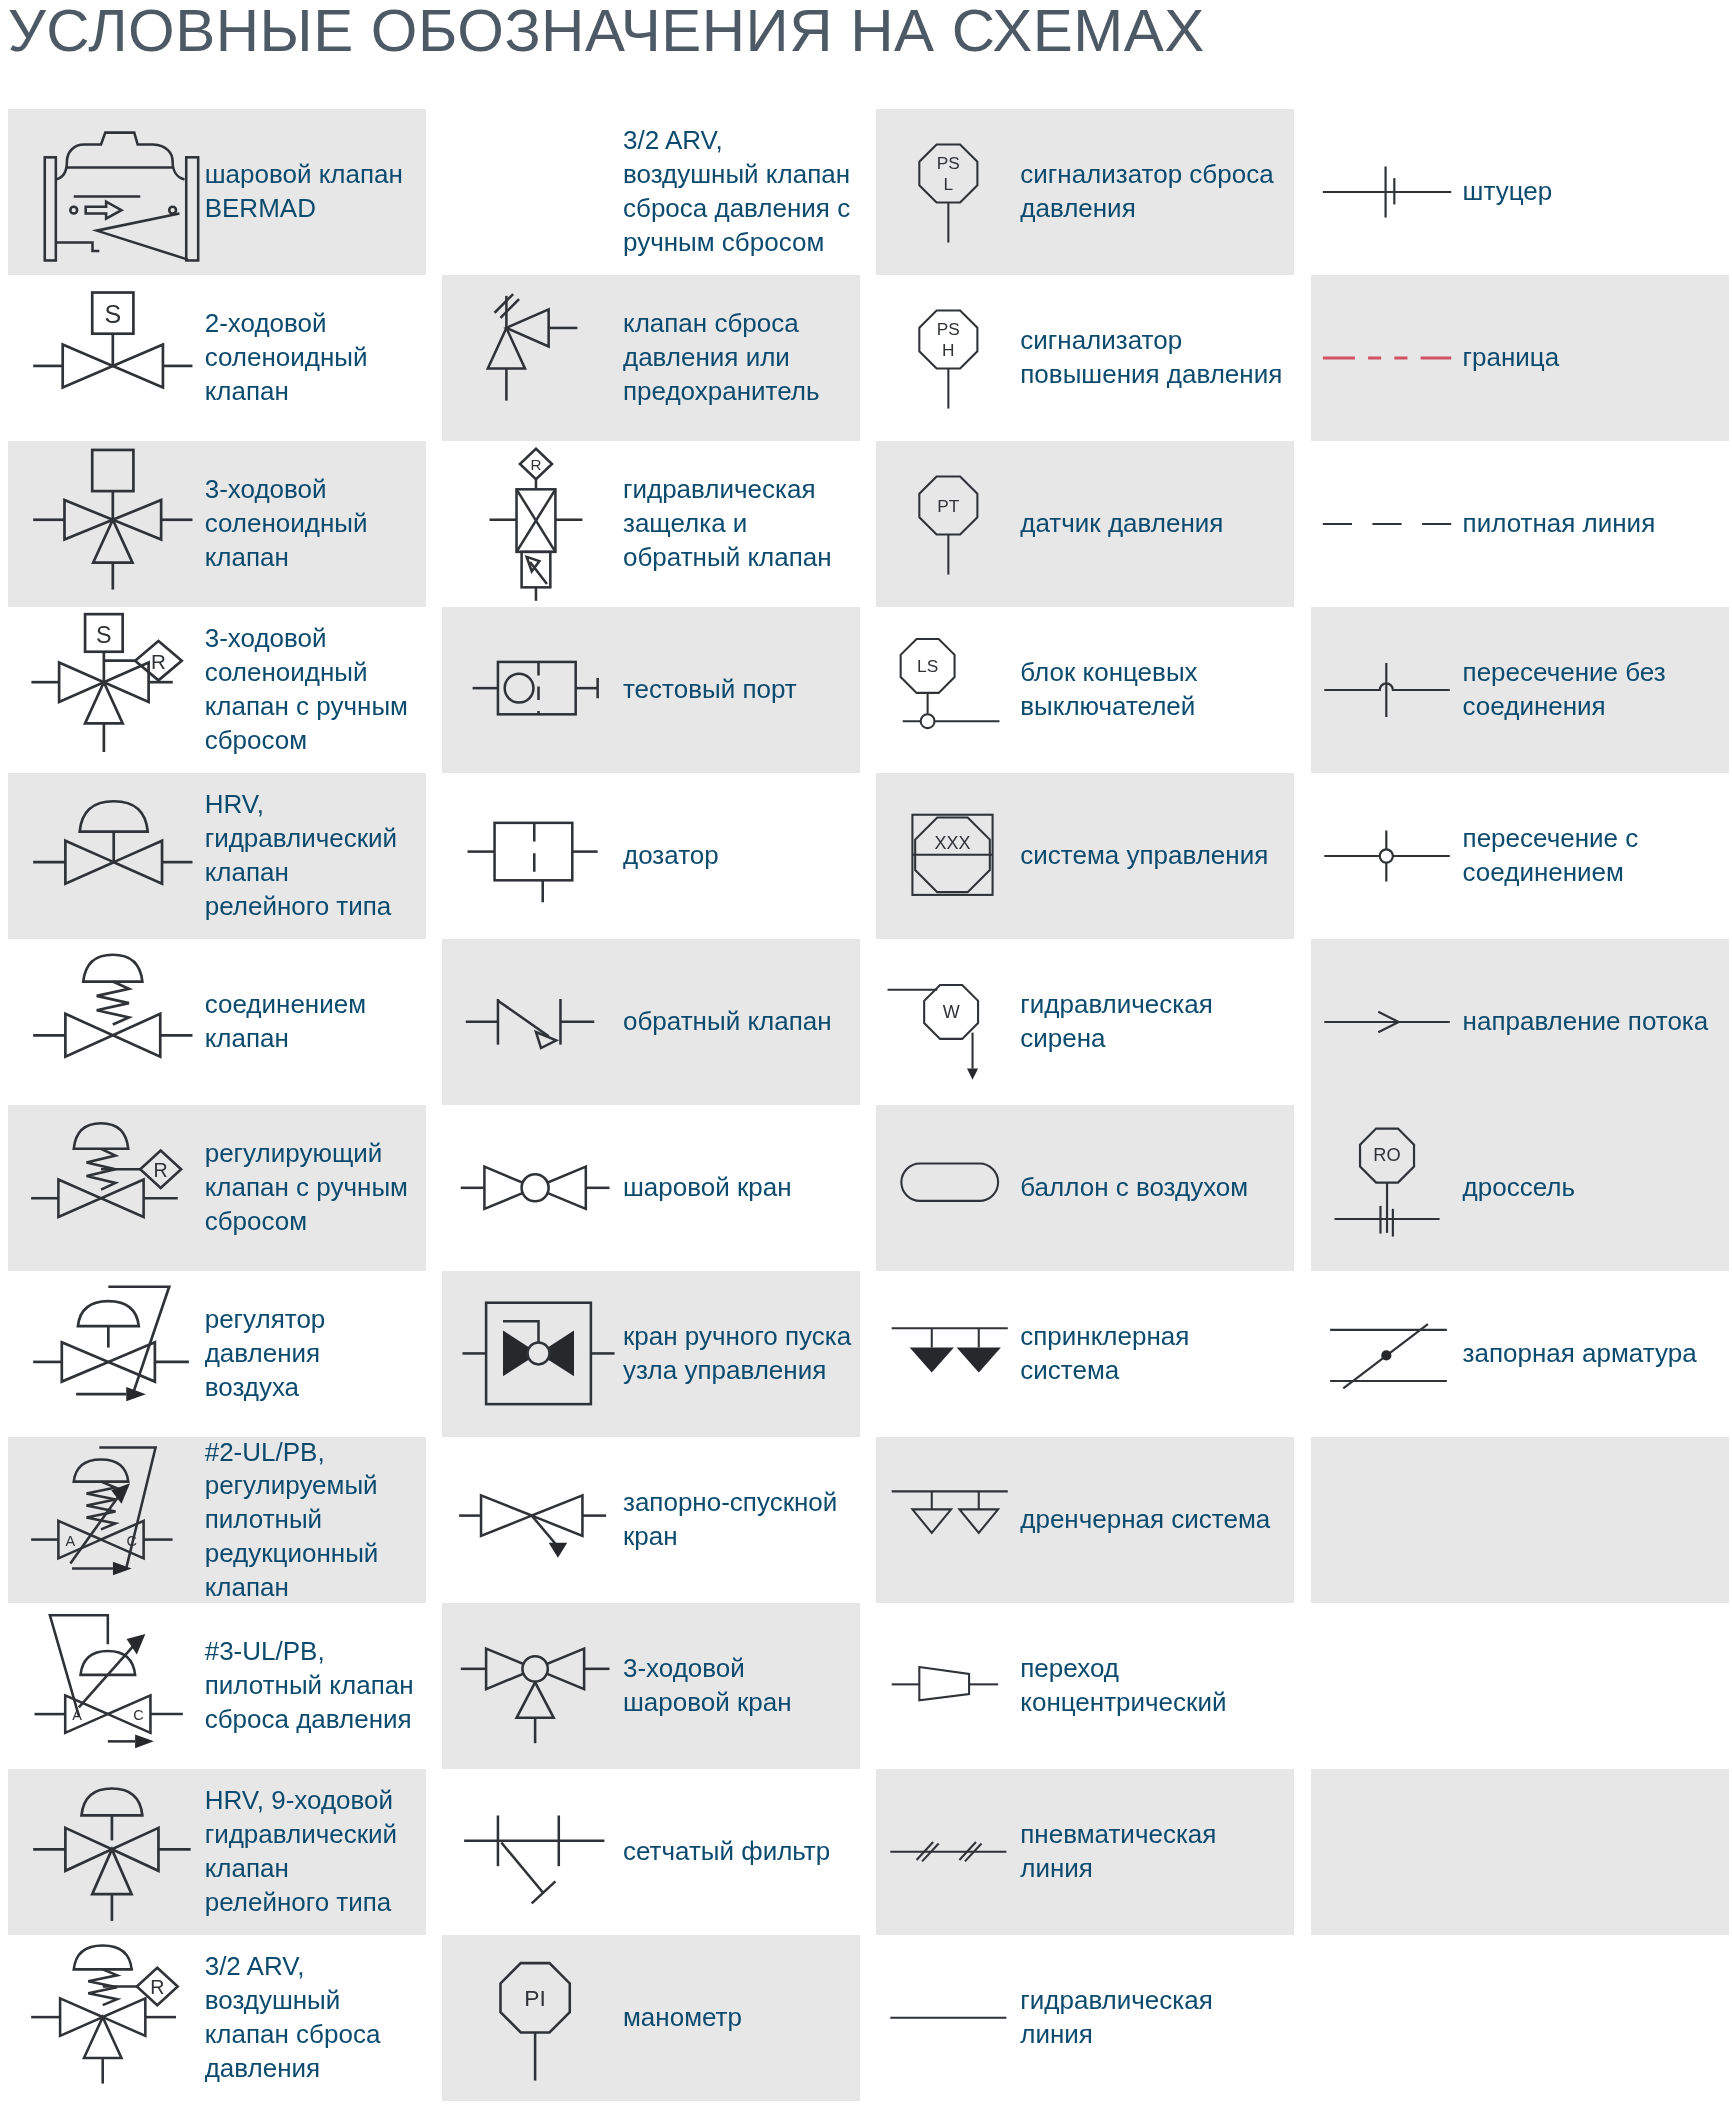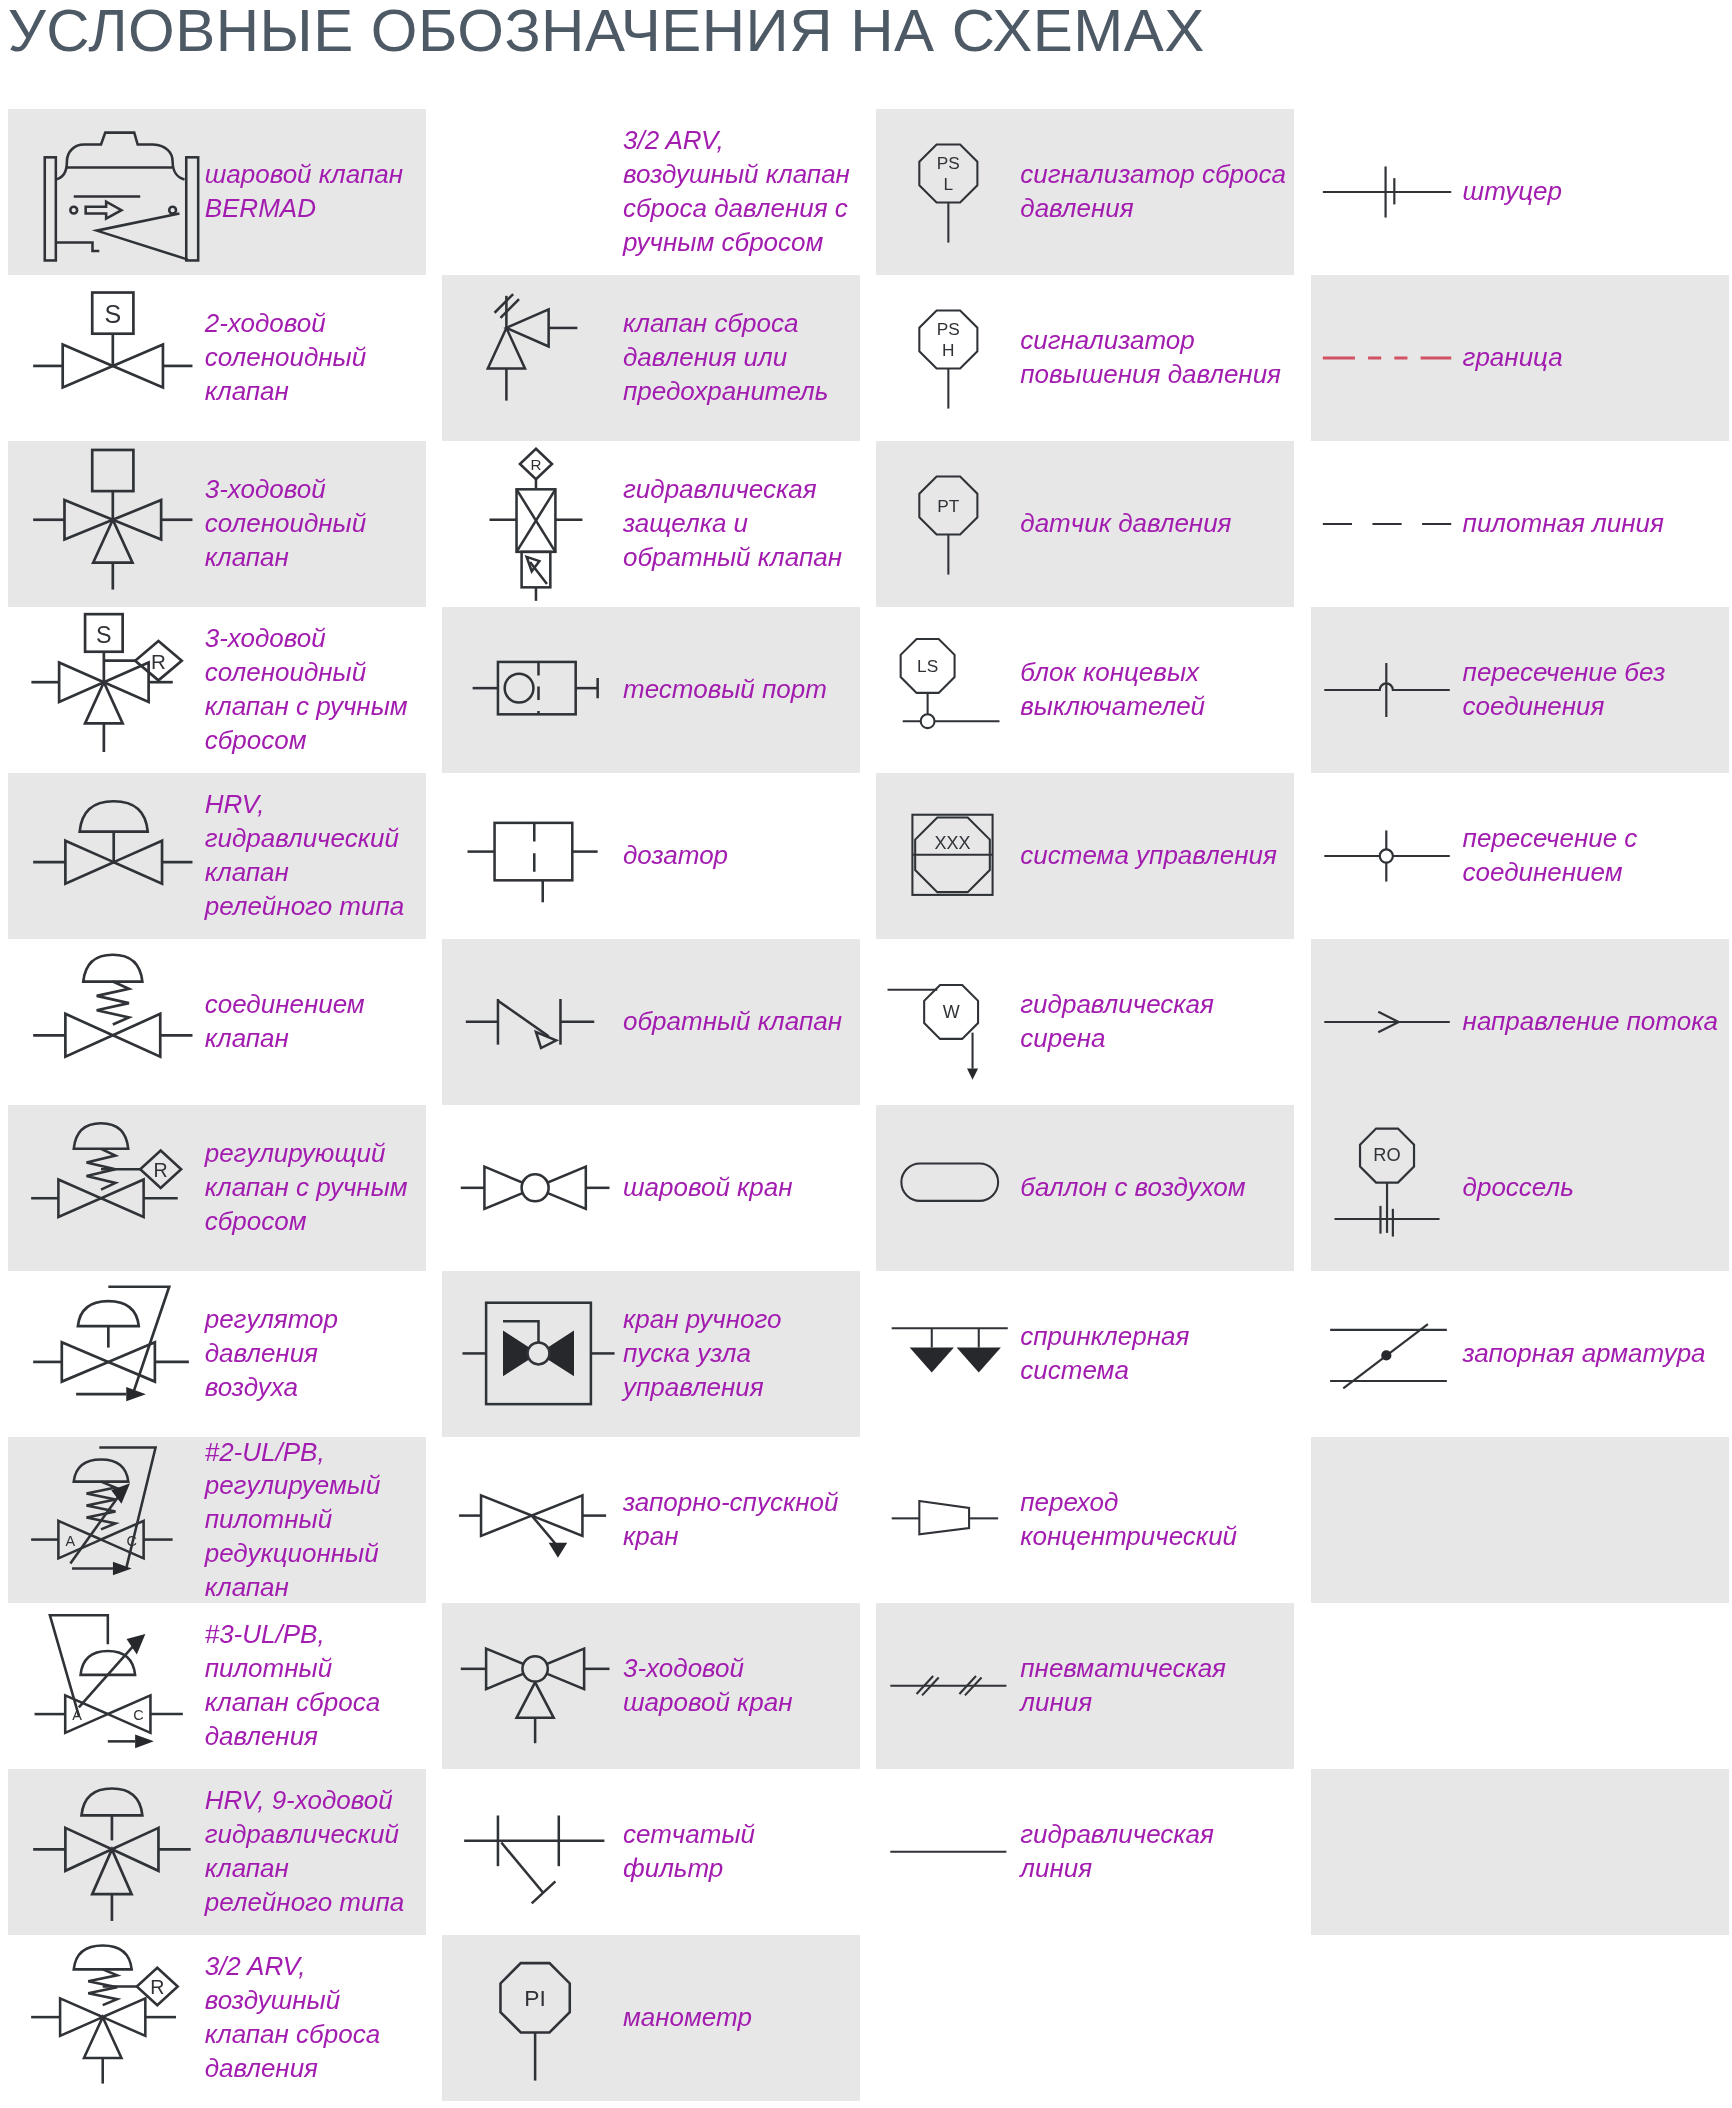--- a/index.html
+++ b/index.html
@@ -17,21 +17,21 @@
   .cell{--bg:#ffffff;height:166px;display:flex;align-items:center;background:var(--bg);}
   .cell.gray{--bg:#e7e7e8;}
   .sym{flex:0 0 var(--symw,154px);display:flex;align-items:center;justify-content:flex-end;height:100%;}
   .col:nth-child(1) .cell{--symw:197px}
   .col:nth-child(2) .cell{--symw:181px}
   .col:nth-child(3) .cell{--symw:144px}
   .col:nth-child(4) .cell{--symw:152px}
   .sym svg{width:169px;max-width:96%;height:auto;}
   .col:nth-child(1) .sym svg{width:179px;}
   .lab{
-    font-style:italic;font-size:26px;line-height:1.3;color:#a21caf;
+    font-size:26px;line-height:1.3;color:#0c4a6e;
     padding-right:5.8px;max-width:calc(418px - var(--symw,154px) - 7.7px);
   }
   
   .sym svg *{stroke:#2f3236;stroke-width:3;fill:none;stroke-linejoin:miter;stroke-linecap:butt;}
   .sym svg .f{fill:#26282c;stroke:none;}
   .sym svg .wf{fill:var(--bg);stroke:#2f3236;}
   .sym svg .t{fill:#2f3236;stroke:none;text-anchor:middle;font-family:"Liberation Sans",sans-serif;font-style:normal;}
   .sym svg .red{stroke:#d25263;stroke-width:4;}
 </style>
 </head>
@@ -469,20 +469,32 @@
           <svg viewBox="0 0 200 170">
             <line x1="14" y1="48" x2="182" y2="48"></line>
             <line x1="72" y1="48" x2="72" y2="76"></line>
             <line x1="140" y1="48" x2="140" y2="76"></line>
             <polygon class="f" points="40,76 104,76 72,112"></polygon>
             <polygon class="f" points="108,76 172,76 140,112"></polygon>
           </svg>
         </div>
         <div class="lab">спринклерная система</div>
       </div>
+      <div class="cell gray">
+        <div class="sym">
+          <svg viewBox="0 0 200 170">
+            <line x1="14" y1="44" x2="182" y2="44"></line>
+            <line x1="72" y1="44" x2="72" y2="70"></line>
+            <line x1="140" y1="44" x2="140" y2="70"></line>
+            <polygon points="44,70 100,70 72,104"></polygon>
+            <polygon points="112,70 168,70 140,104"></polygon>
+          </svg>
+        </div>
+        <div class="lab">дренчерная система</div>
+      </div>
       <div class="cell">
         <div class="sym">
           <svg viewBox="0 0 200 170">
             <line x1="14" y1="83" x2="54" y2="83"></line>
             <line x1="126" y1="83" x2="168" y2="83"></line>
             <polygon points="54,58 126,68 126,97 54,106"></polygon>
           </svg>
         </div>
         <div class="lab">переход концентрический</div>
       </div>

